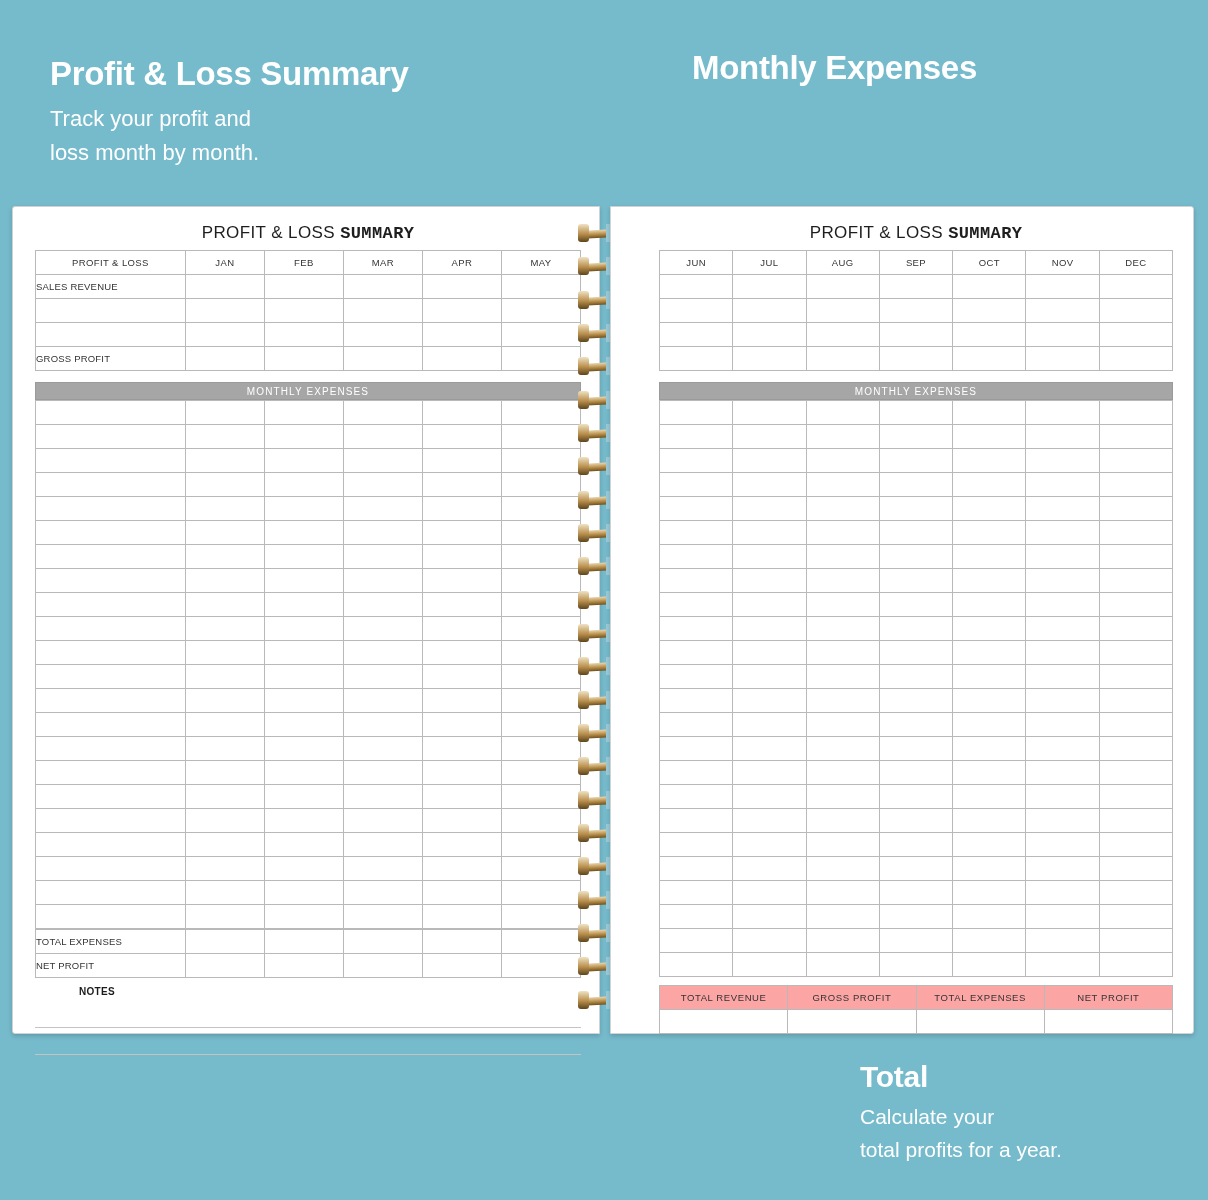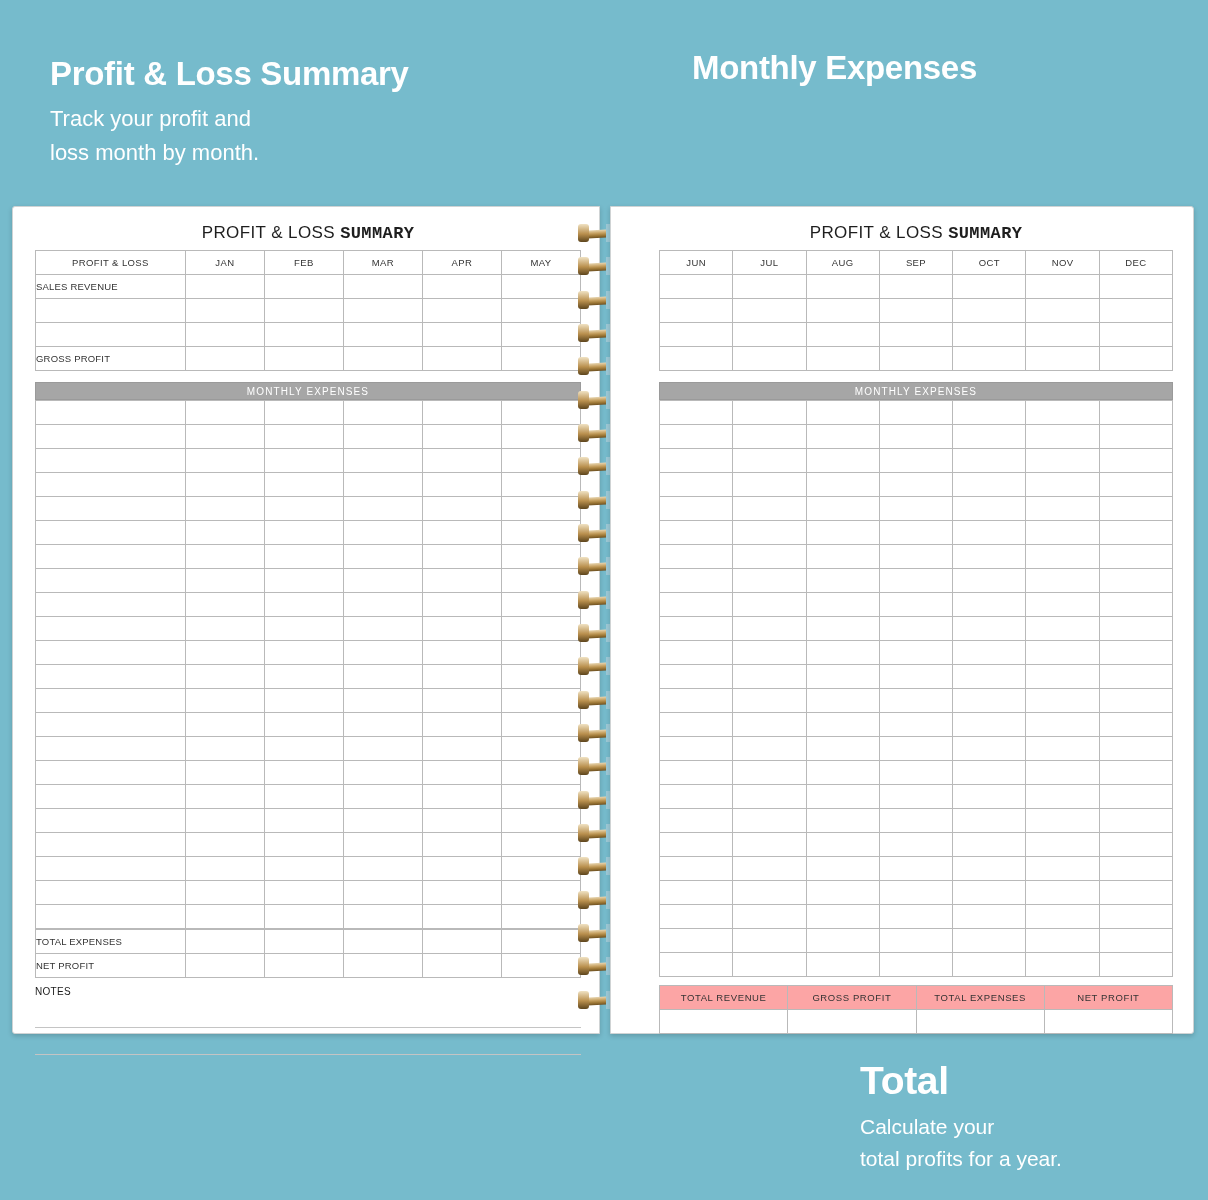--- a/index.html
+++ b/index.html
@@ -32,21 +32,21 @@
     font-weight: normal;
     line-height: 1.55;
     margin-top: 10px;
     white-space: pre-line;
   }
 
   #heading-left  { left: 50px;  top: 56px; }
   #heading-right { left: 692px; top: 50px; }
   #heading-total { left: 860px; top: 1060px; }
 
-  #heading-total .title { font-size: 39px; }
+  #heading-total .title { font-size: 30px; }
   #heading-total .subtitle { font-size: 21px; margin-top: 8px; }
 
   
   .book {
     position: absolute;
     left: 12px;
     top: 206px;
     width: 1182px;
     height: 828px;
   }
@@ -165,23 +165,24 @@
   }
 
   .expense-table { margin-top: 0; }
   .expense-table td { height: 23.1px; }
 
   .totals-table { margin-top: 0; }
 
   .notes {
     margin-top: 8px;
     font-size: 10px;
-    font-weight: normal;
+    font-weight: bold;
     color: #1b1b1b;
     letter-spacing: 0.3px;
+    margin-left: 44px;
   }
   .notes-line {
     border-bottom: 1px solid #c4c4c4;
     height: 26px;
   }
   .notes-line.first { margin-top: 4px; }
 
   
   .summary-band td {
     background: #fca5a5;

